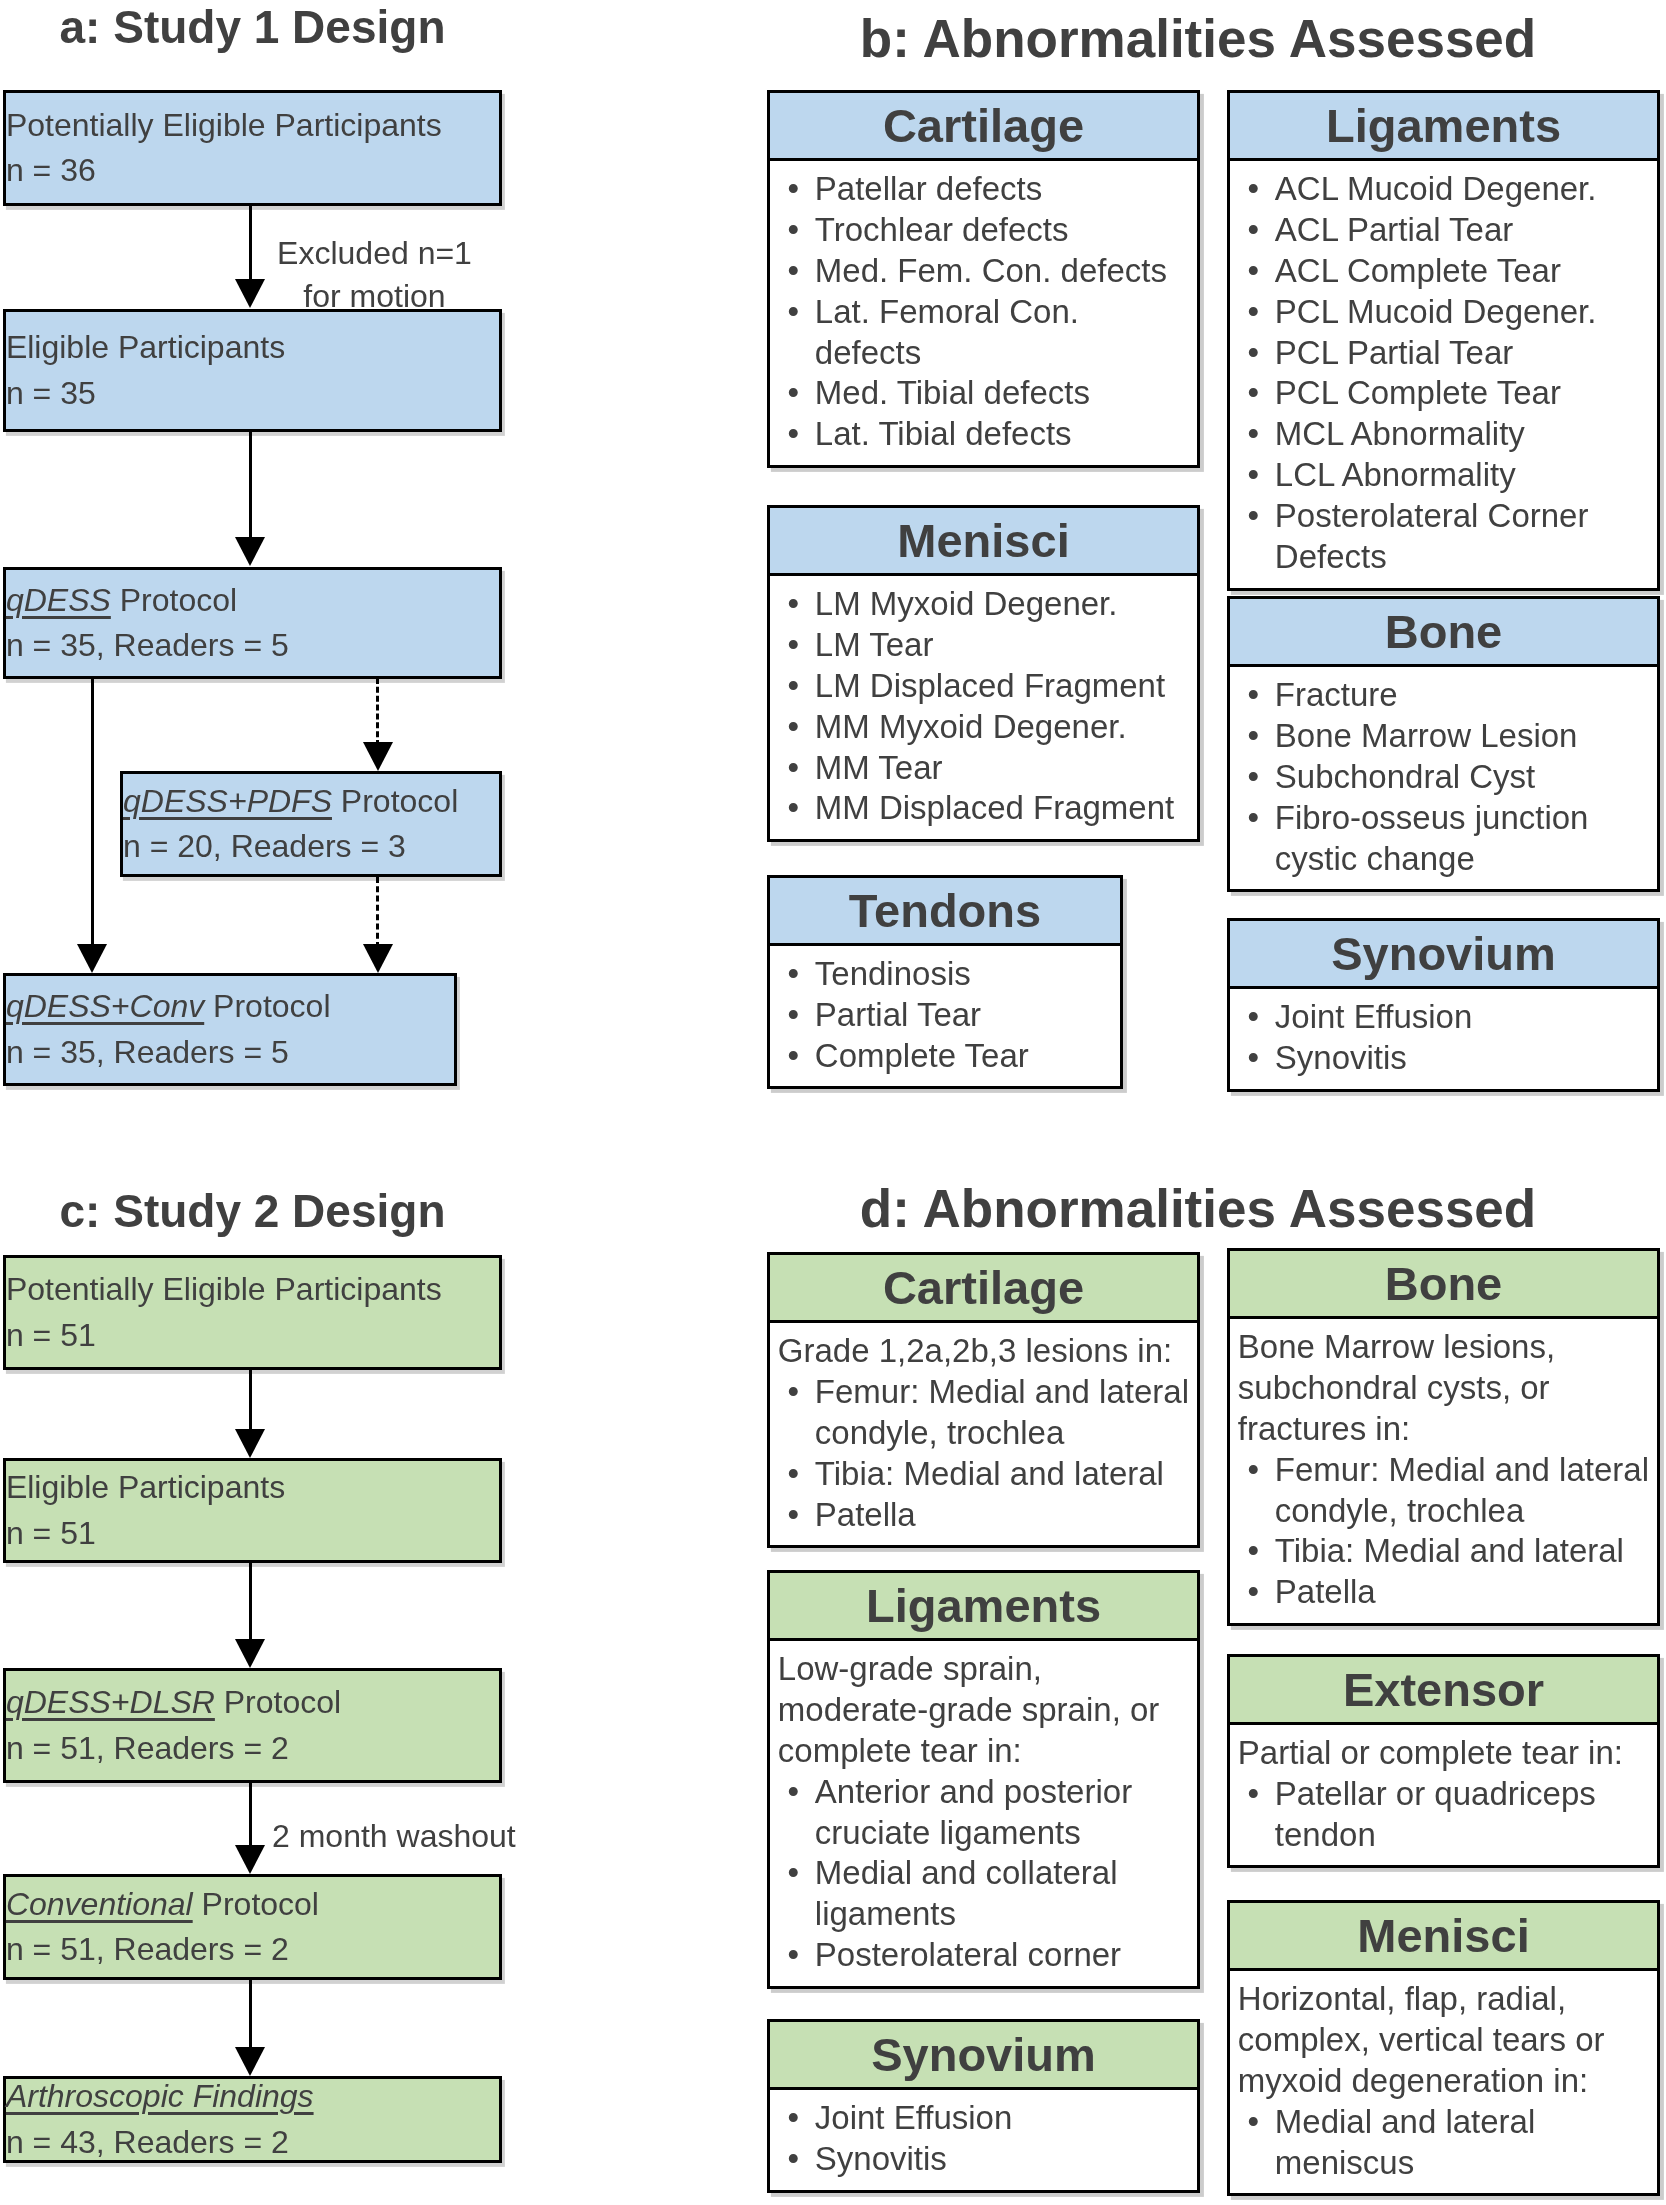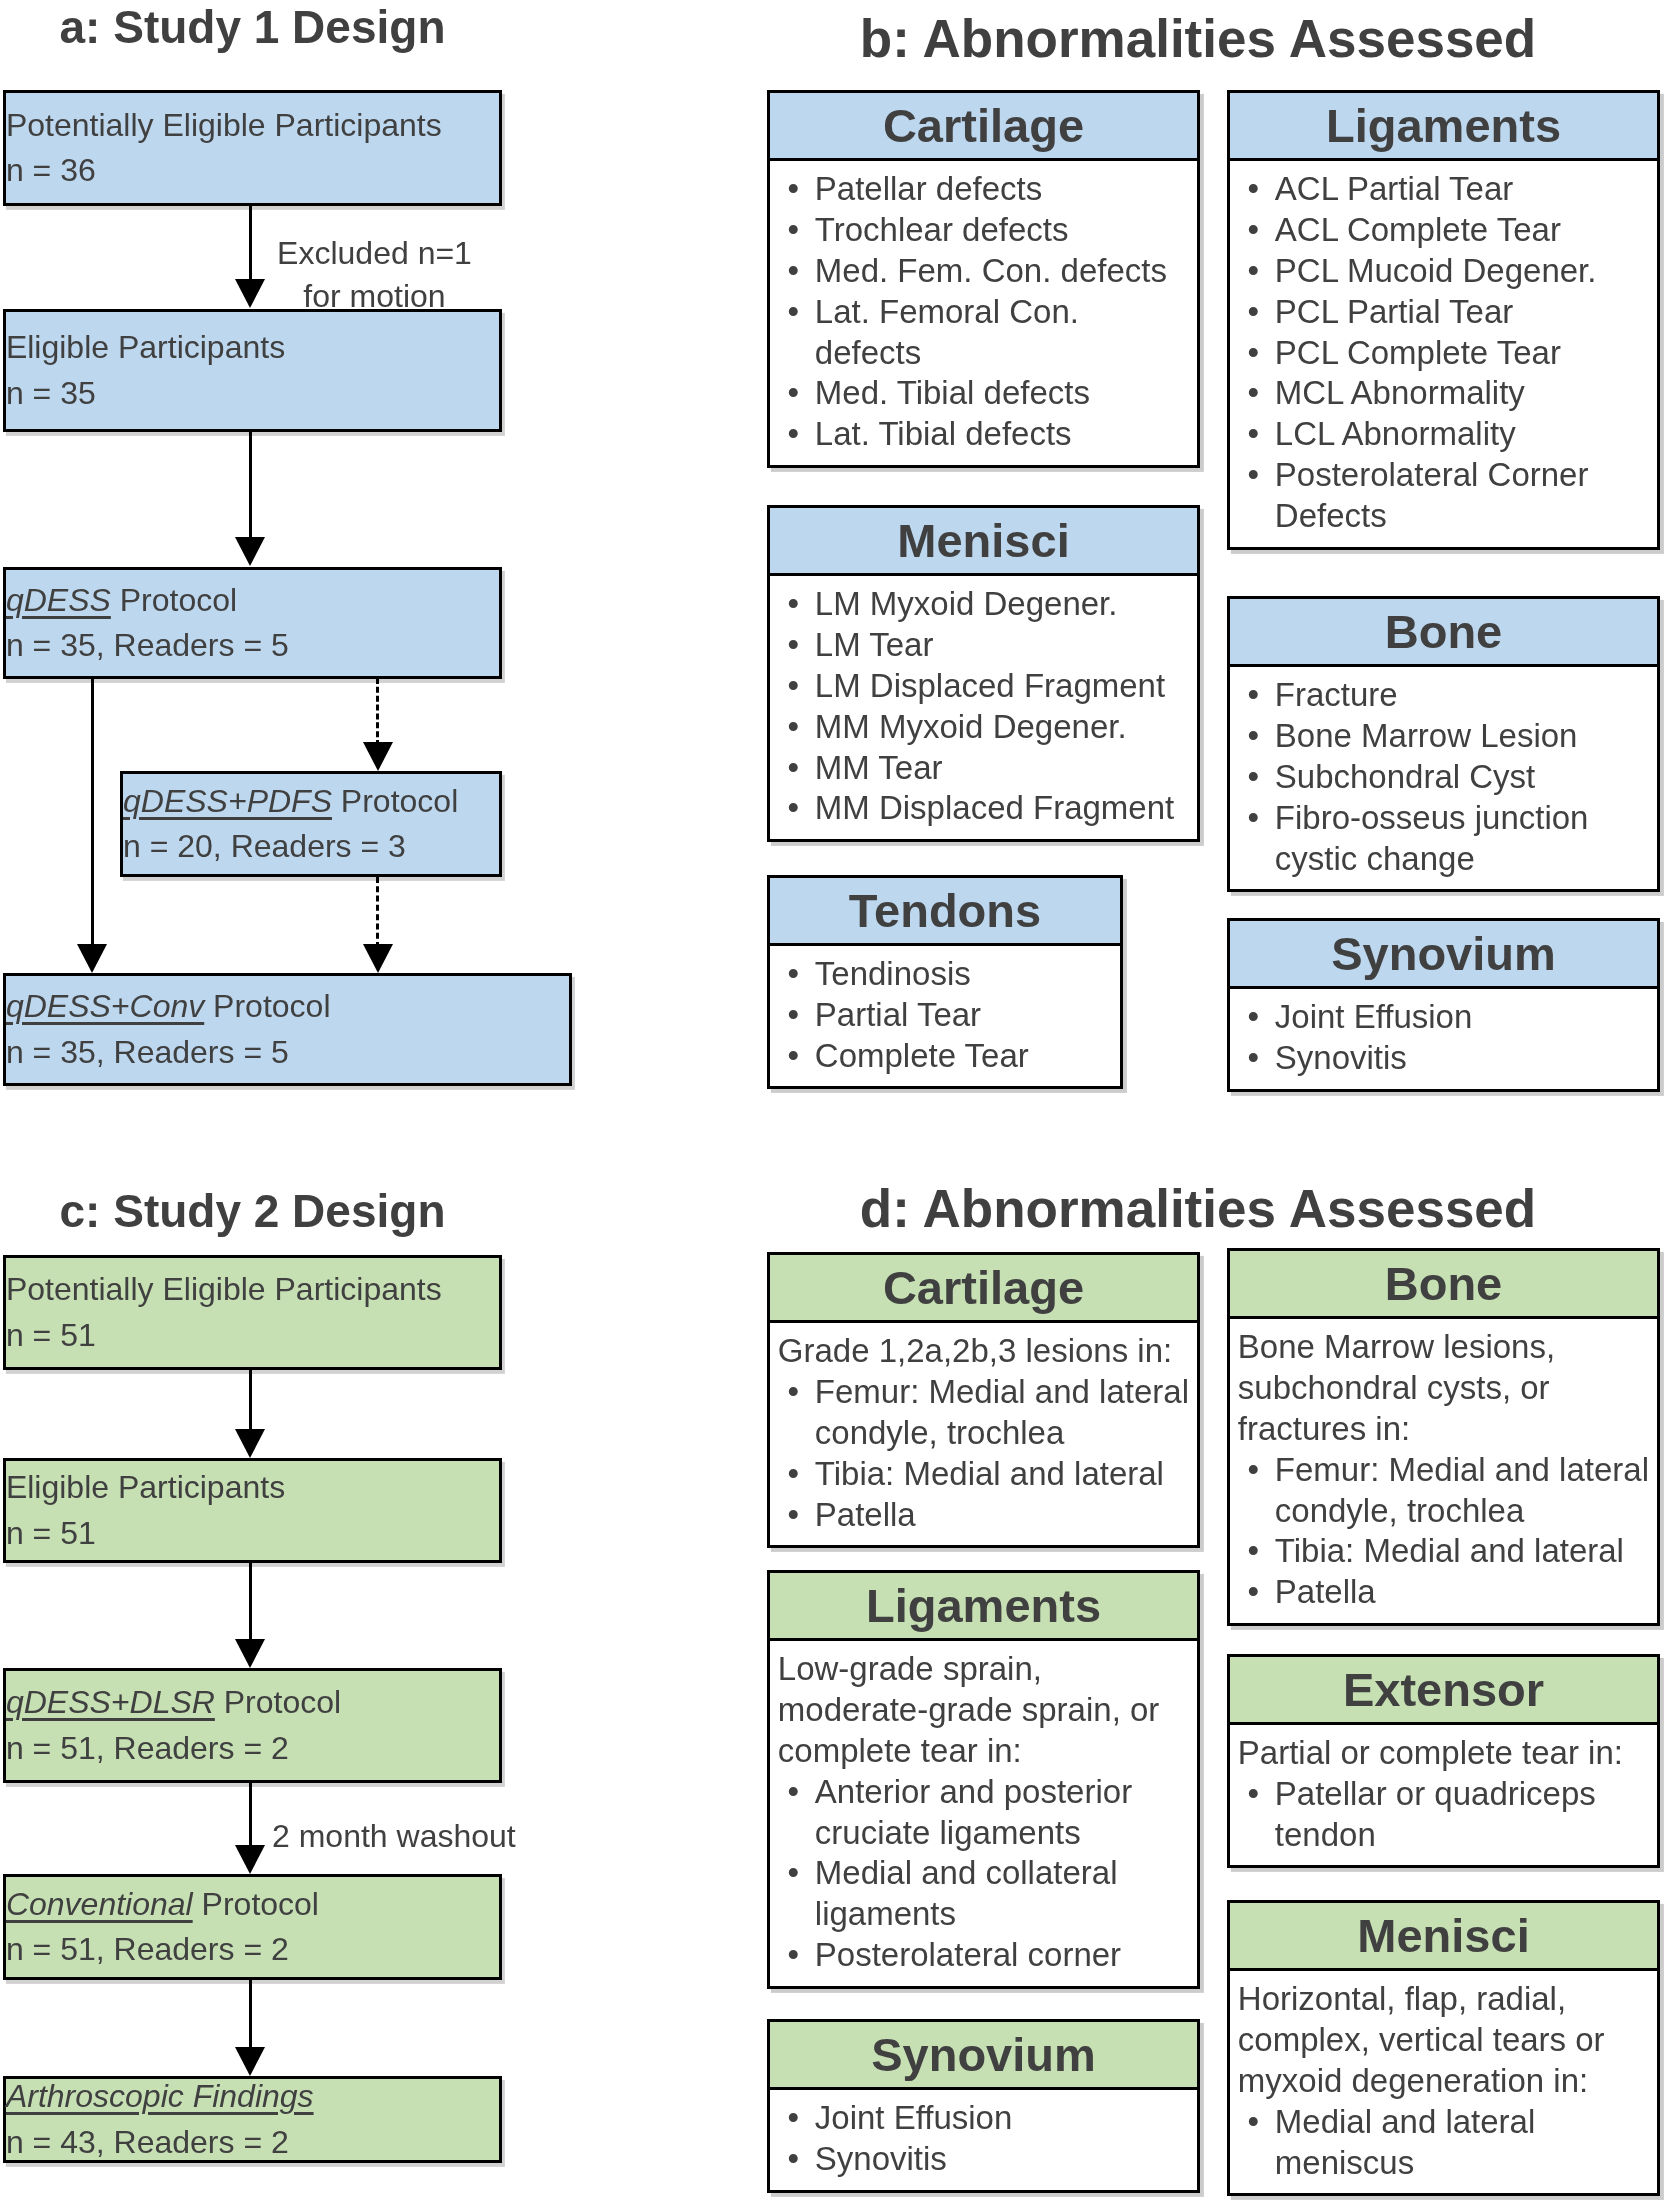--- a/index.html
+++ b/index.html
@@ -80,21 +80,21 @@
   <div class="ahead" style="left:363px;top:742px;"></div>
 
   <div class="fbox blue" style="left:120px;top:771px;width:382px;height:106px;">
     <div><span class="em">qDESS+PDFS</span><span> Protocol</span></div>
     <div>n = 20, Readers = 3</div>
   </div>
 
   <div class="vline dash" style="left:376px;top:877px;height:71px;"></div>
   <div class="ahead" style="left:363px;top:944px;"></div>
 
-  <div class="fbox blue" style="left:2.9px;top:973px;width:569px;height:113px;">
+  <div class="fbox blue" style="left:2.9px;top:973px;width:454px;height:113px;">
     <div><span class="em">qDESS+Conv</span><span> Protocol</span></div>
     <div>n = 35, Readers = 5</div>
   </div>
 
   <div class="ptitle big" style="left:730px;top:7.8px;width:936px;">b: Abnormalities Assessed</div>
 
   <div class="sect blue" style="left:767px;top:90px;width:433px;">
     <div class="hdr">Cartilage</div>
     <div class="body">
         <ul>
@@ -130,20 +130,21 @@
       <li>Partial Tear</li>
       <li>Complete Tear</li>
     </ul>
       </div>
   </div>
 
   <div class="sect blue" style="left:1227px;top:90px;width:433px;">
     <div class="hdr">Ligaments</div>
     <div class="body">
         <ul>
+      <li>ACL Mucoid Degener.</li>
       <li>ACL Partial Tear</li>
       <li>ACL Complete Tear</li>
       <li>PCL Mucoid Degener.</li>
       <li>PCL Partial Tear</li>
       <li>PCL Complete Tear</li>
       <li>MCL Abnormality</li>
       <li>LCL Abnormality</li>
       <li>Posterolateral Corner Defects</li>
     </ul>
       </div>

